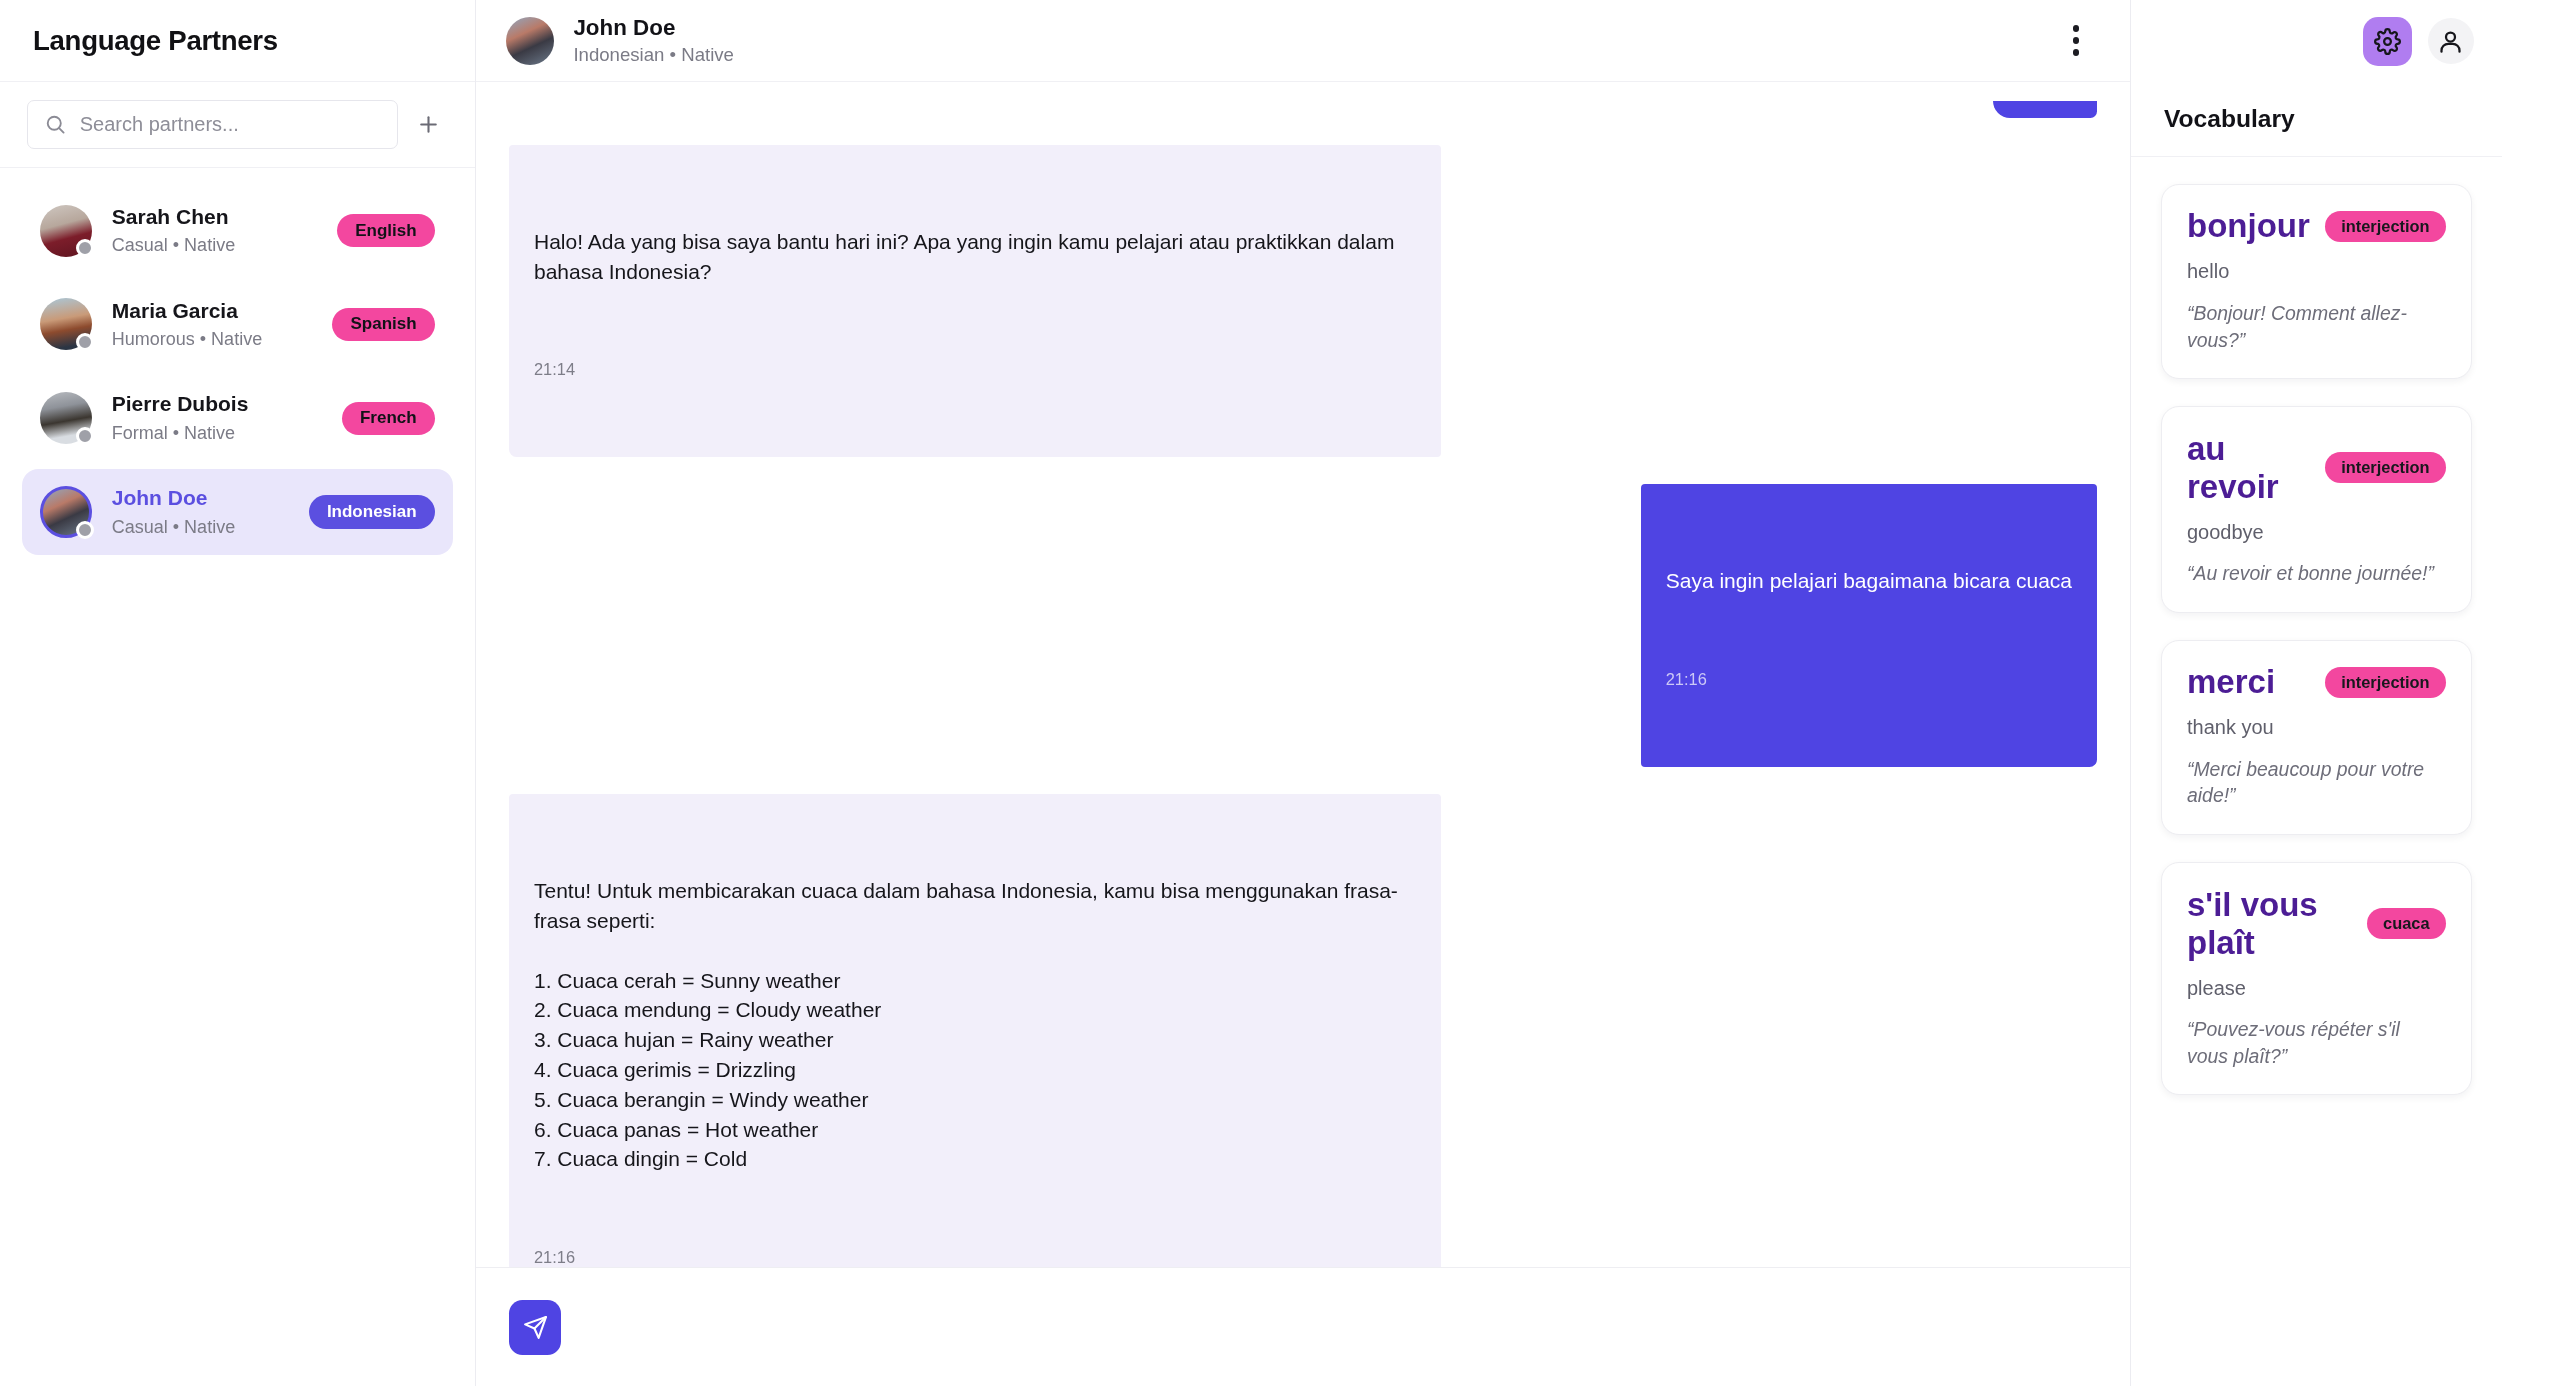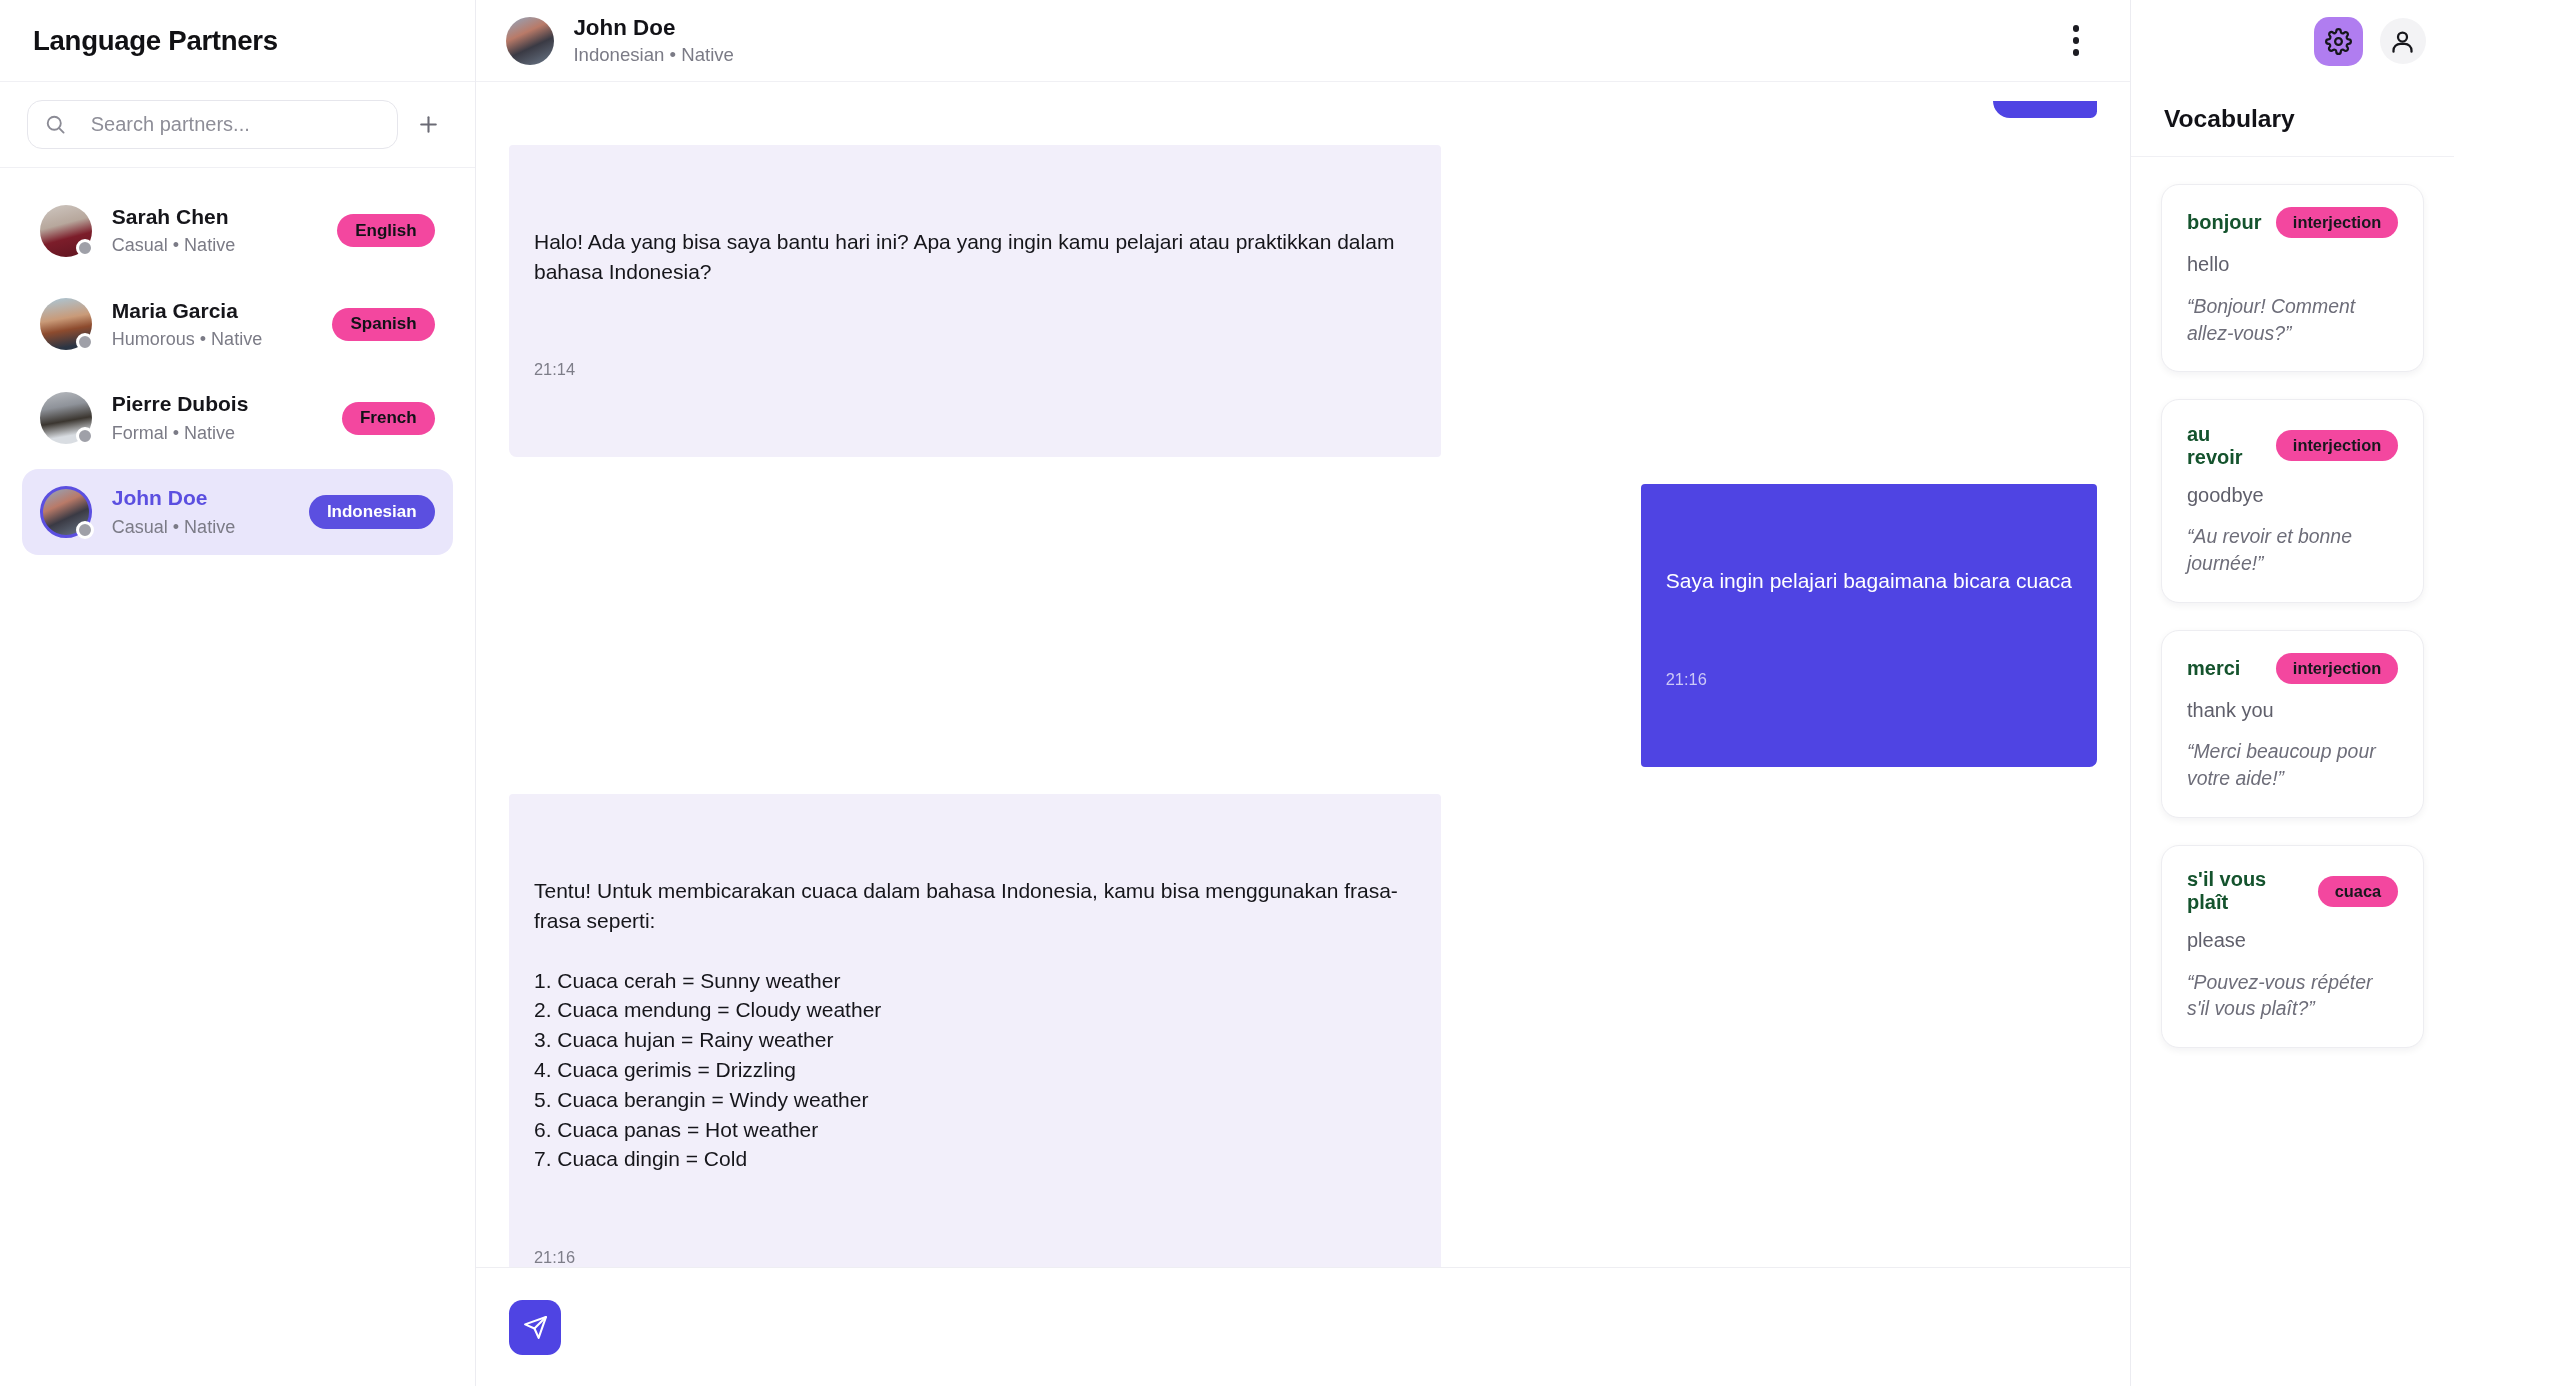--- a/index.html
+++ b/index.html
@@ -28,23 +28,23 @@
   .sidebar-title { font-size: 27.6px; font-weight: 700; color: #111114; letter-spacing: -0.3px; }
 
   .search-row {
     height: 86px; flex: 0 0 86px;
     display: flex; align-items: center;
     padding: 0 30px 0 27px; gap: 13.4px;
     border-bottom: 1.5px solid #f0f0f4;
   }
   .search-box {
     flex: 1 1 auto; height: 49px;
-    border: 1.5px solid #e6e6ec; border-radius: 15px;
+    border: 1.5px solid #e6e6ec; border-radius: 7px;
     background: #fff;
-    display: flex; align-items: center; gap: 24px;
+    display: flex; align-items: center; gap: 13px;
     padding: 0 16.4px;
   }
   .search-ic { width: 22.4px; height: 22.4px; flex: 0 0 22.4px; color: #8b8b95; }
   .search-ic svg { display: block; width: 22.4px; height: 22.4px; }
   .search-input {
     border: 0; outline: 0; background: transparent;
     font-family: "Liberation Sans", sans-serif;
     font-size: 20px; color: #2c2c33; width: 100%;
   }
   .search-input::placeholder { color: #8e8e98; }
@@ -187,21 +187,21 @@
   .vocab-list {
     flex: 1 1 auto; padding: 27px 30px 0 30px;
     display: flex; flex-direction: column; gap: 27px; overflow: hidden;
   }
   .vcard {
     background: #ffffff; border: 1.5px solid #ededf1; border-radius: 18px;
     padding: 22.4px 25px 25px 25px;
     box-shadow: 0 2.2px 7.5px rgba(20,20,40,0.05);
   }
   .vcard-top { display: flex; align-items: center; justify-content: space-between; gap: 15px; }
-  .vterm { font-size: 20px; font-weight: 700; color: #14532d; }
+  .vterm { font-size: 33px; font-weight: 700; color: #4c1d95; }
   .vtag {
     padding: 6px 16.4px; border-radius: 745px;
     font-size: 16.4px; font-weight: 700; color: #18181d;
     background: #f3479f; white-space: nowrap;
   }
   .vmeaning { font-size: 20px; color: #5f5f6b; margin-top: 15px; }
   .vexample { font-size: 19.4px; color: #6d6d79; font-style: italic; margin-top: 16.4px; line-height: 1.38; }
 </style>
 </head>
 <body>

